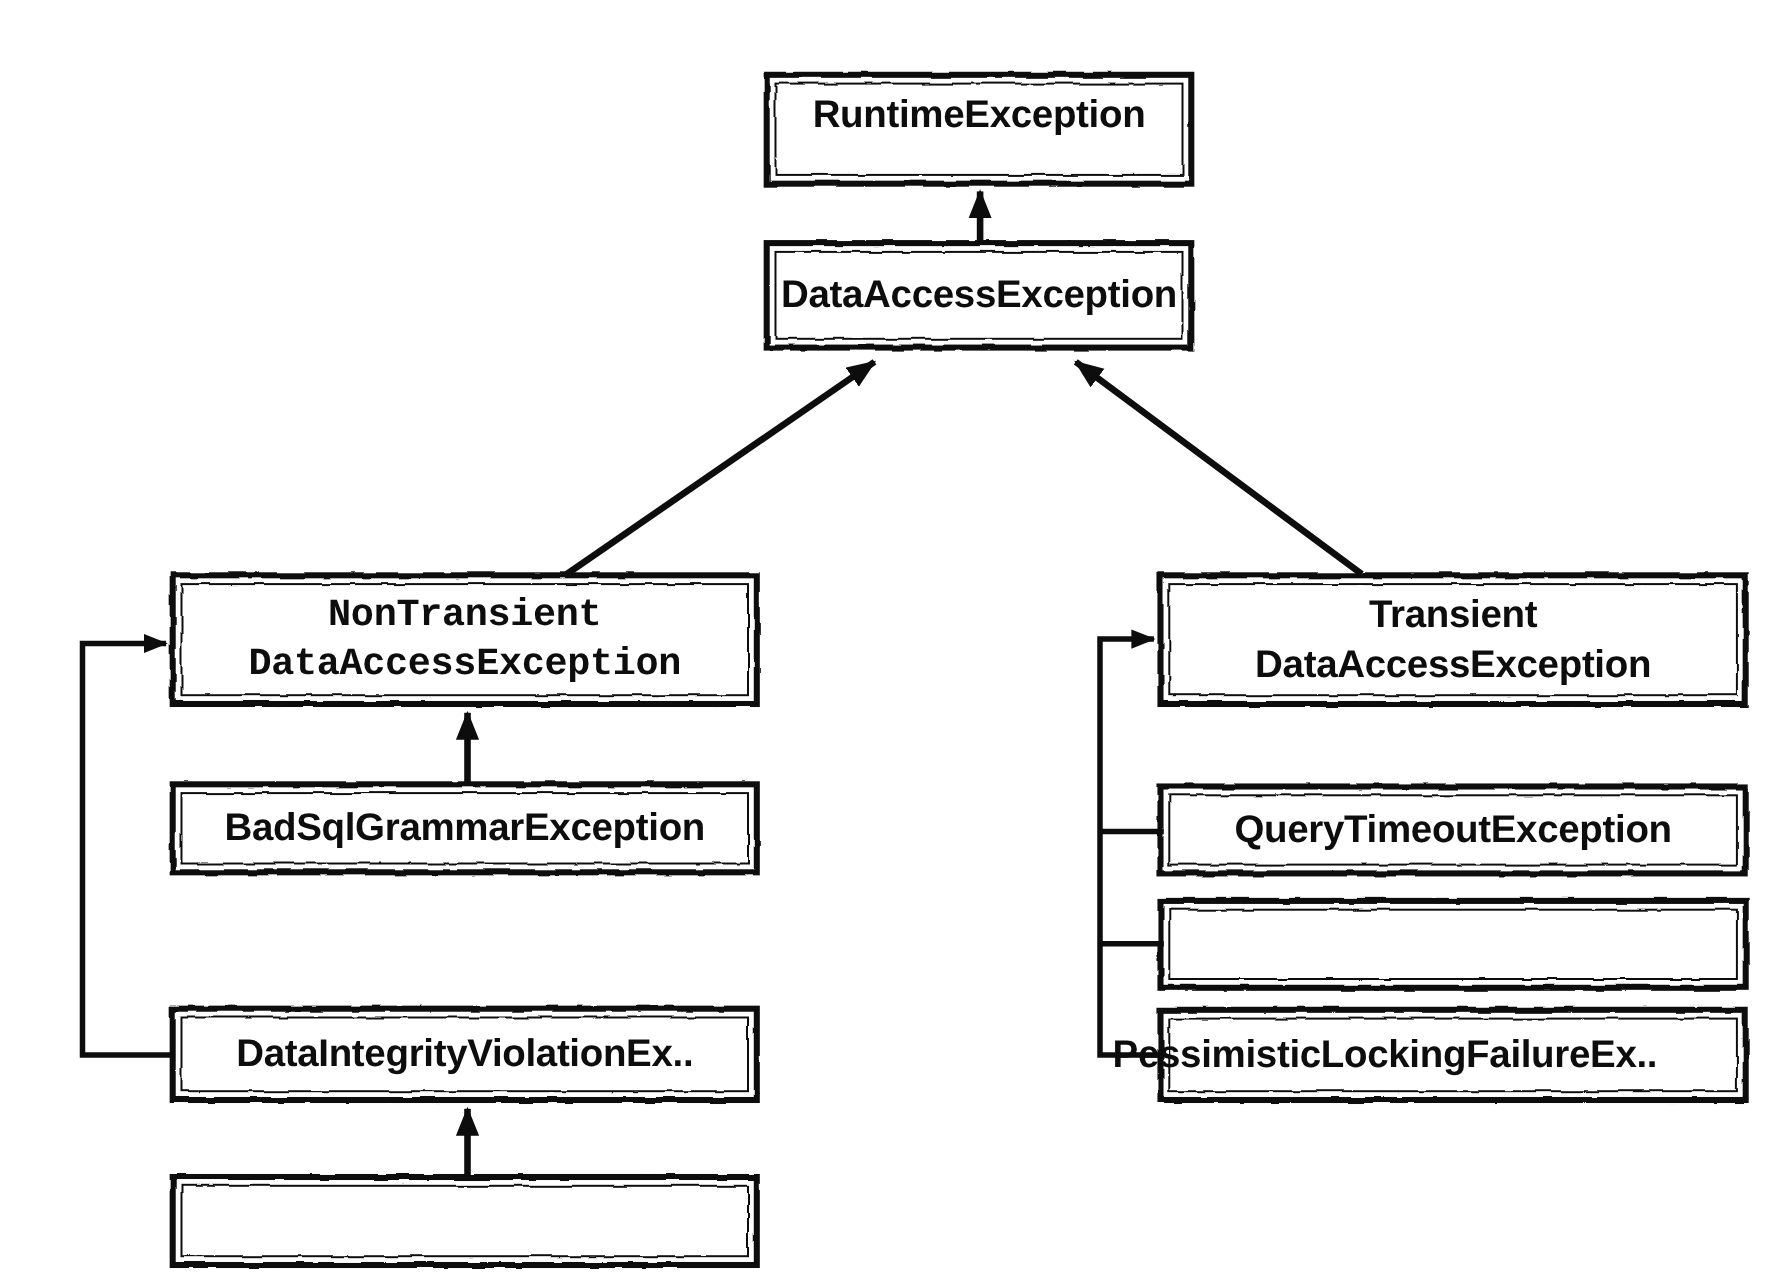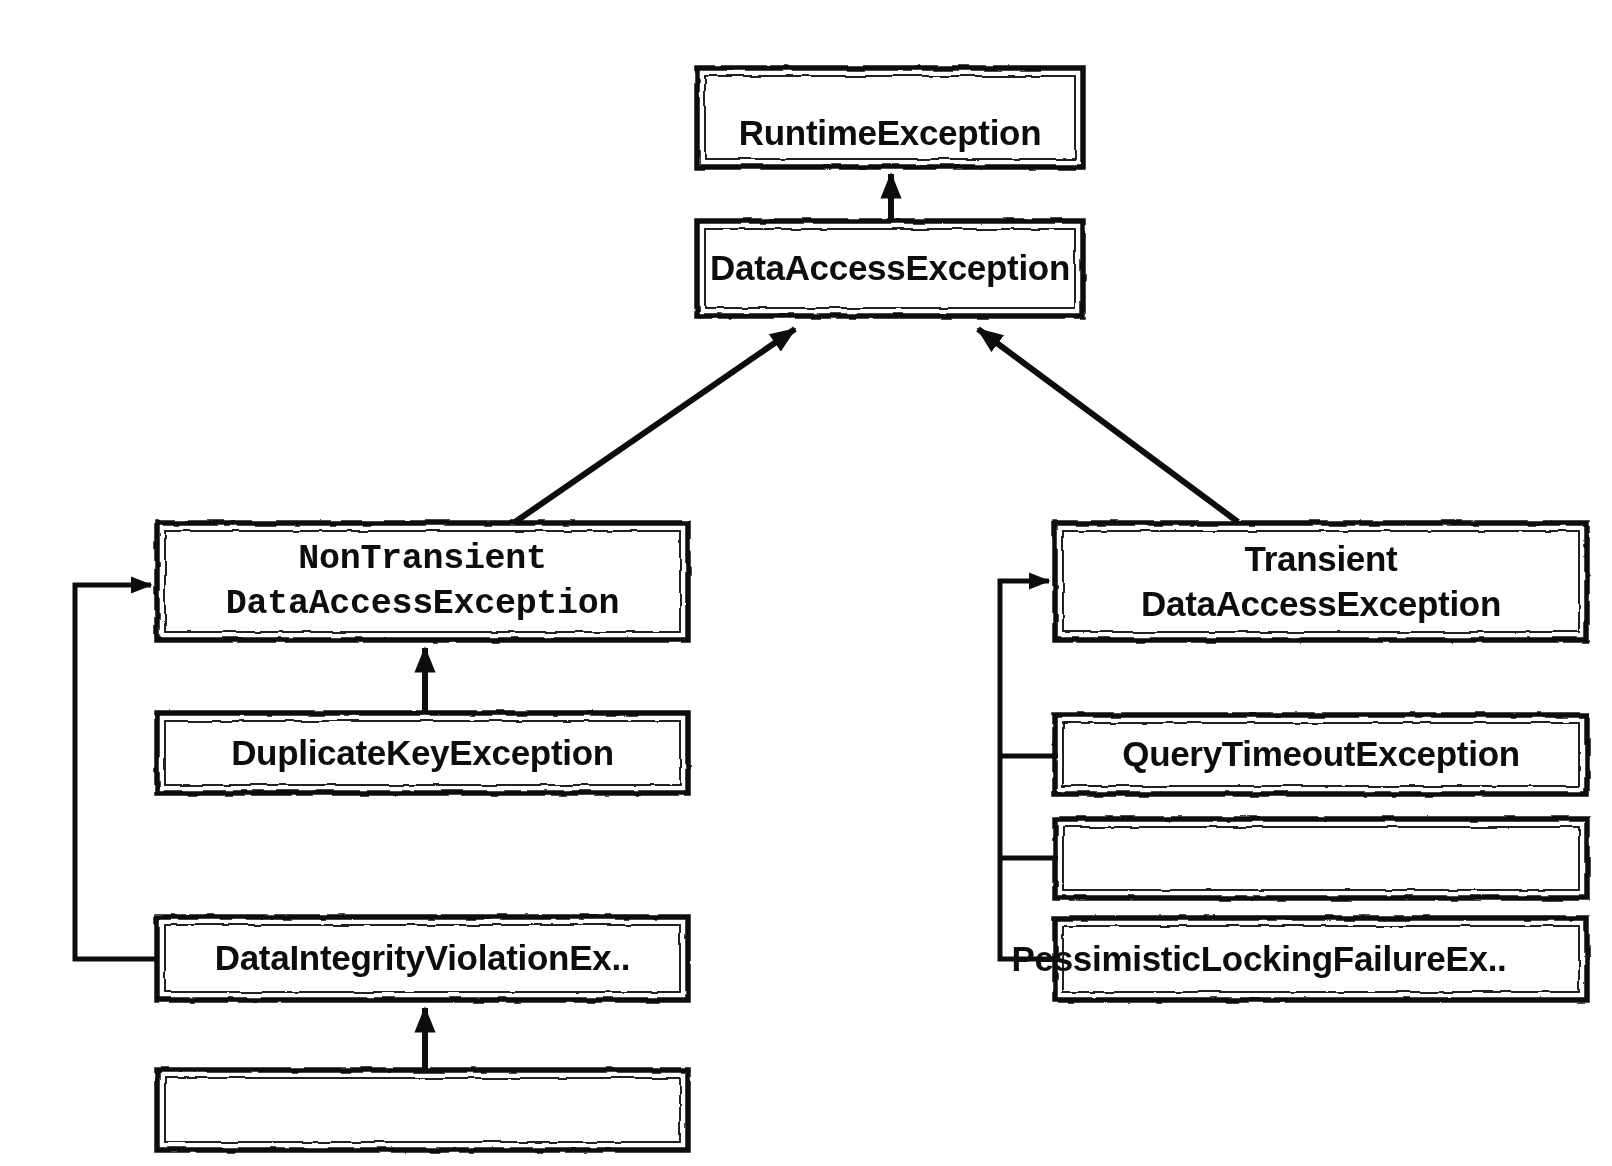--- a/index.html
+++ b/index.html
@@ -102,35 +102,35 @@
       <line x1="1238" y1="522" x2="978" y2="329" stroke-width="6" marker-end="url(#arrow)"></line>
       <line x1="425" y1="713" x2="425" y2="648" stroke-width="6" marker-end="url(#arrow)"></line>
       <line x1="425" y1="1069" x2="425" y2="1008" stroke-width="6" marker-end="url(#arrow)"></line>
       <polyline points="159,959 75,959 75,585 151,585" stroke-width="5" marker-end="url(#arrow)"></polyline>
       <polyline points="1057,959 1000,959 1000,581 1049,581" stroke-width="5" marker-end="url(#arrow)"></polyline>
       <line x1="1000" y1="756" x2="1058" y2="756" stroke-width="5"></line>
       <line x1="1000" y1="858" x2="1058" y2="858" stroke-width="5"></line>
     </g>
   </svg>
 
-  <div class="node" style="left:697px; top:84px; width:386px; height:99px;">
+  <div class="node" style="left:697px; top:55px; width:386px; height:99px;">
     <span>RuntimeException</span>
   </div>
 
   <div class="node" style="left:697px; top:221px; width:386px; height:95px;">
     <span>DataAccessException</span>
   </div>
 
   <div class="node" style="left:157px; top:523px; width:531px; height:117px;font-family:Liberation Mono, monospace;">
     <span>NonTransient</span>
     <span>DataAccessException</span>
   </div>
 
   <div class="node" style="left:157px; top:713px; width:531px; height:80px;">
-    <span>DuplicateKeyException</span>
+    <span>BadSqlGrammarException</span>
   </div>
 
   <div class="node" style="left:157px; top:917px; width:531px; height:83px;">
     <span>DataIntegrityViolationEx..</span>
   </div>
 
 
   <div class="node" style="left:1055px; top:523px; width:532px; height:117px;">
     <span>Transient</span>
     <span>DataAccessException</span>

